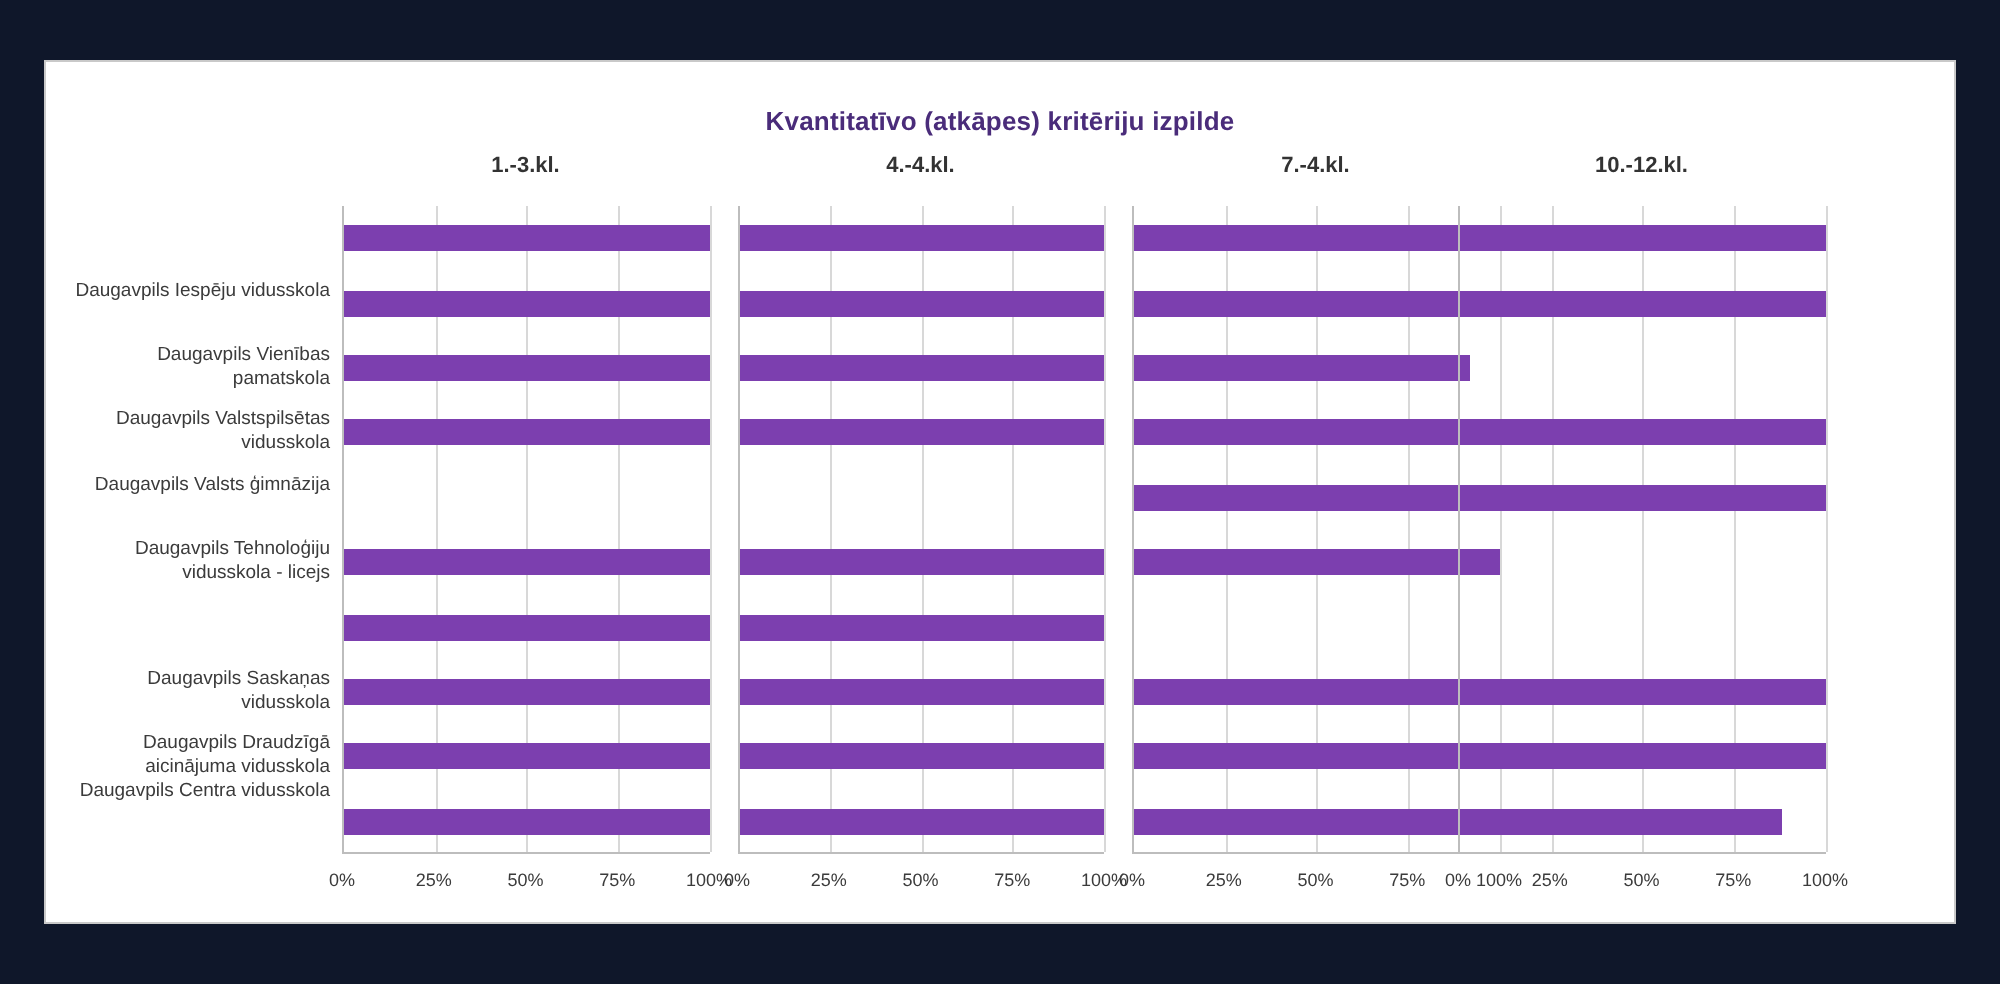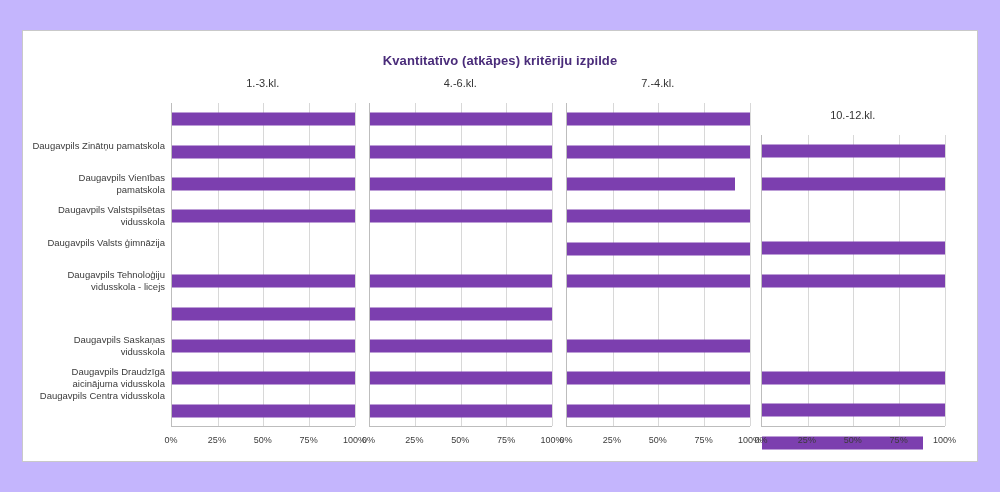--- a/index.html
+++ b/index.html
@@ -5,21 +5,21 @@
   html, body {
     margin: 0;
     padding: 0;
     background: #ffffff;
     font-family: "Liberation Sans", sans-serif;
   }
   #page {
     position: relative;
     width: 1000px;
     height: 492px;
-    background: #c4b5fd;
+    background: #0f172a;
     overflow: hidden;
   }
   .frame {
     position: absolute;
     left: 22px;
     top: 30px;
     width: 956px;
     height: 432px;
     border: 1px solid #c9c9c9;
     background: #ffffff;
@@ -65,20 +65,21 @@
     bottom: 0;
   }
   .panel-title {
     position: absolute;
     top: 0;
     left: 0;
     right: 0;
     text-align: center;
     font-size: 11px;
     color: #333333;
+    font-weight: bold;
   }
   .plot {
     position: absolute;
     left: 0;
     right: 0;
     top: 26px;
     bottom: 22px;
     border-left: 1px solid #bdbdbd;
     border-bottom: 1px solid #bdbdbd;
     box-sizing: border-box;
@@ -114,21 +115,21 @@
 </style>
 </head>
 <body>
 
 <div id="page">
   <div class="frame">
 
     <div class="chart-title">Kvantitatīvo (atkāpes) kritēriju izpilde</div>
 
     <div class="labels-col">
-        <div class="row-label" style="top: 62.6px;">Daugavpils Zinātņu pamatskola</div>
+        <div class="row-label" style="top: 62.6px;">Daugavpils Iespēju vidusskola</div>
         <div class="row-label" style="top: 127.4px;">Daugavpils Valstspilsētas vidusskola</div>
         <div class="row-label" style="top: 95px;">Daugavpils Vienības pamatskola</div>
         <div class="row-label" style="top: 159.8px;">Daugavpils Valsts ģimnāzija</div>
         <div class="row-label" style="top: 192.2px;">Daugavpils Tehnoloģiju vidusskola - licejs</div>
         <div class="row-label" style="top: 257px;">Daugavpils Saskaņas vidusskola</div>
         <div class="row-label" style="top: 289.4px;">Daugavpils Draudzīgā aicinājuma vidusskola</div>
         <div class="row-label" style="top: 313px;">Daugavpils Centra vidusskola</div>
       </div>
     <div class="panels">
         <div class="panel" style="left: 0px; width: 183.5px;">
@@ -167,21 +168,21 @@
               <div class="bar" style="width: 100%; background: rgb(124, 63, 175);"></div>
             </div>
           </div>
           <div class="tick" style="left: 0px;">0%</div>
           <div class="tick" style="left: 45.875px;">25%</div>
           <div class="tick" style="left: 91.75px;">50%</div>
           <div class="tick" style="left: 137.625px;">75%</div>
           <div class="tick" style="left: 183.5px;">100%</div>
         </div>
         <div class="panel" style="left: 197.5px; width: 183.5px;">
-          <div class="panel-title">4.-6.kl.</div>
+          <div class="panel-title">4.-4.kl.</div>
           <div class="plot">
             <div class="gridline" style="left: 25%;"></div>
             <div class="gridline" style="left: 50%;"></div>
             <div class="gridline" style="left: 75%;"></div>
             <div class="gridline" style="left: 100%;"></div>
             <div class="bar-row" style="top: 0px; height: 32.4px;">
               <div class="bar" style="width: 100%; background: rgb(124, 63, 175);"></div>
             </div>
             <div class="bar-row" style="top: 32.4px; height: 32.4px;">
               <div class="bar" style="width: 100%; background: rgb(124, 63, 175);"></div>
@@ -250,21 +251,21 @@
             <div class="bar-row" style="top: 291.6px; height: 32.4px;">
               <div class="bar" style="width: 100%; background: rgb(124, 63, 175);"></div>
             </div>
           </div>
           <div class="tick" style="left: 0px;">0%</div>
           <div class="tick" style="left: 45.875px;">25%</div>
           <div class="tick" style="left: 91.75px;">50%</div>
           <div class="tick" style="left: 137.625px;">75%</div>
           <div class="tick" style="left: 183.5px;">100%</div>
         </div>
-        <div class="panel" style="left: 590px; width: 183.5px; margin-top: 32px;">
+        <div class="panel" style="left: 558px; width: 183.5px;">
           <div class="panel-title">10.-12.kl.</div>
           <div class="plot">
             <div class="gridline" style="left: 25%;"></div>
             <div class="gridline" style="left: 50%;"></div>
             <div class="gridline" style="left: 75%;"></div>
             <div class="gridline" style="left: 100%;"></div>
             <div class="bar-row" style="top: 0px; height: 32.4px;">
               <div class="bar" style="width: 100%; background: rgb(124, 63, 175);"></div>
             </div>
             <div class="bar-row" style="top: 32.4px; height: 32.4px;">

